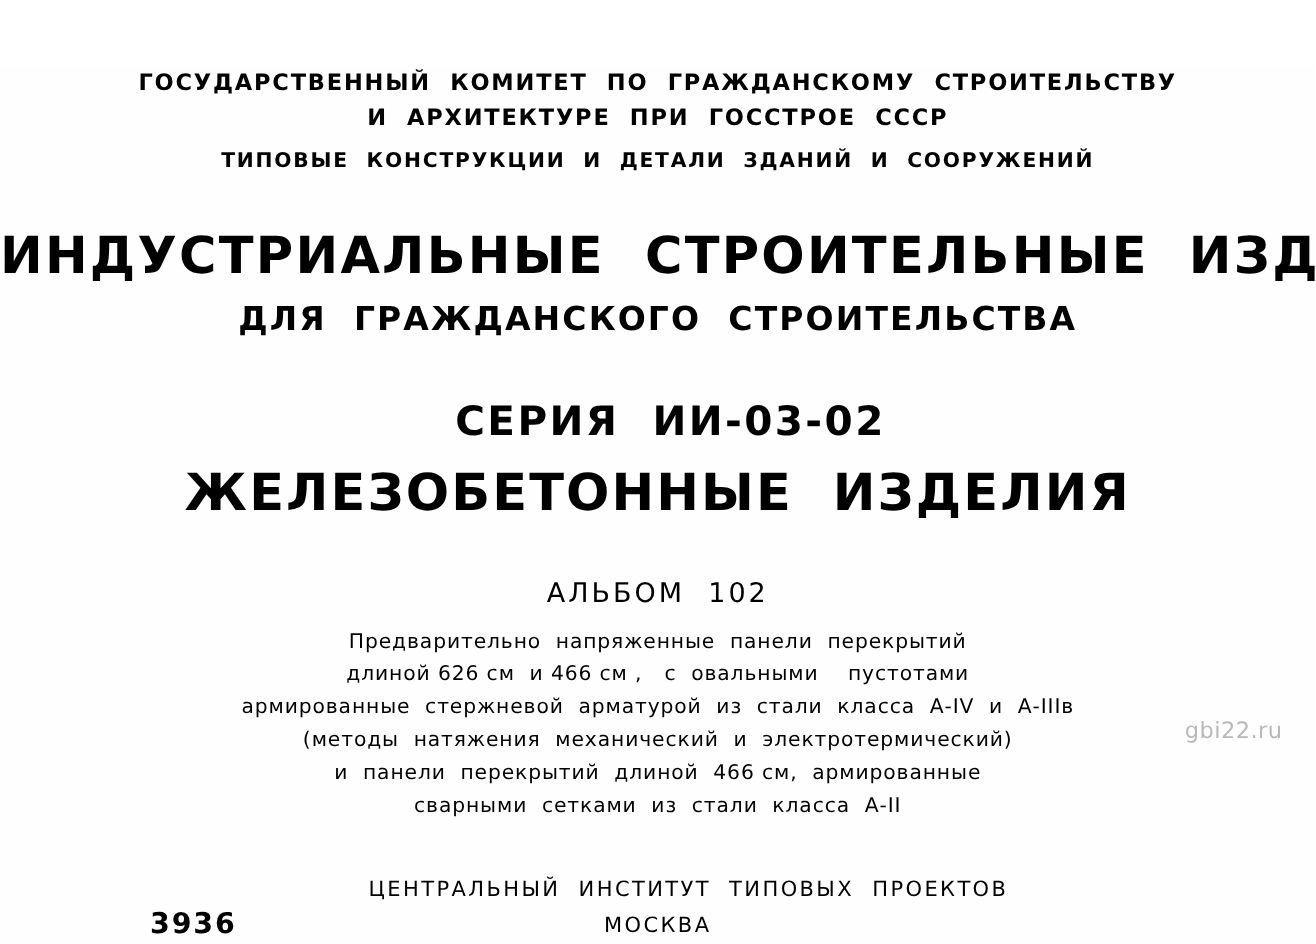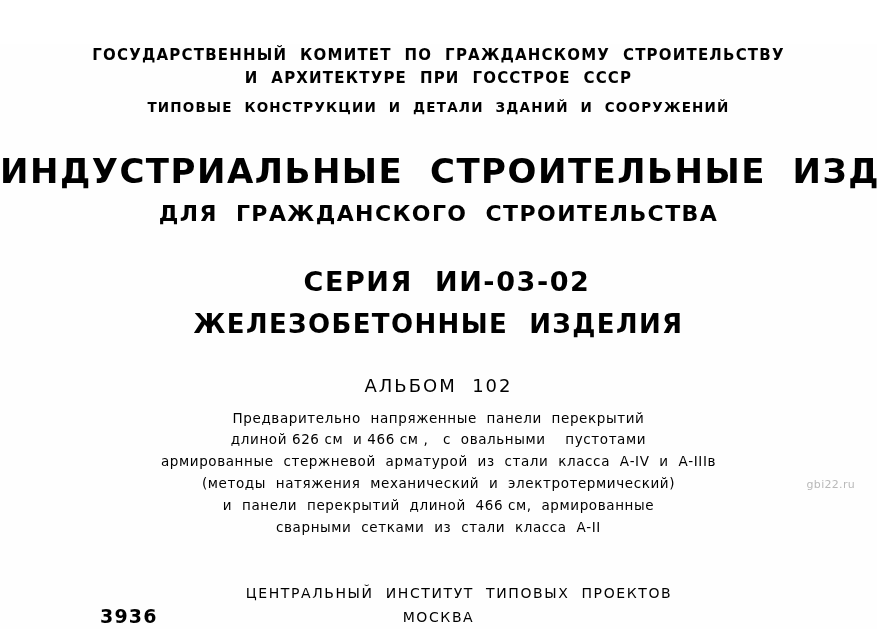--- a/index.html
+++ b/index.html
@@ -62,21 +62,21 @@
   .series-code {
     margin-top: 40px;
     font-size: 27px;
     font-weight: 800;
     letter-spacing: 1.6px;
     white-space: pre;
     padding-left: 17px;
   }
   .series-kind {
     margin-top: 12px;
-    font-size: 26px;
+    font-size: 34px;
     font-weight: 800;
     letter-spacing: 1.4px;
     white-space: pre;
   }
   .album {
     margin-top: 36px;
     font-size: 18px;
     font-weight: 500;
     letter-spacing: 2px;
     white-space: pre;
@@ -118,21 +118,21 @@
     left: 100px;
     bottom: 46px;
     font-size: 19px;
     font-weight: 700;
     letter-spacing: 1.2px;
   }
   .watermark {
     position: absolute;
     right: 22px;
     top: 434px;
-    font-size: 11px;
+    font-size: 15px;
     color: #b9b9b9;
     letter-spacing: 0.3px;
   }
 </style>
 </head>
 <body>
 
 <div class="page">
 
   <div class="center agency">

